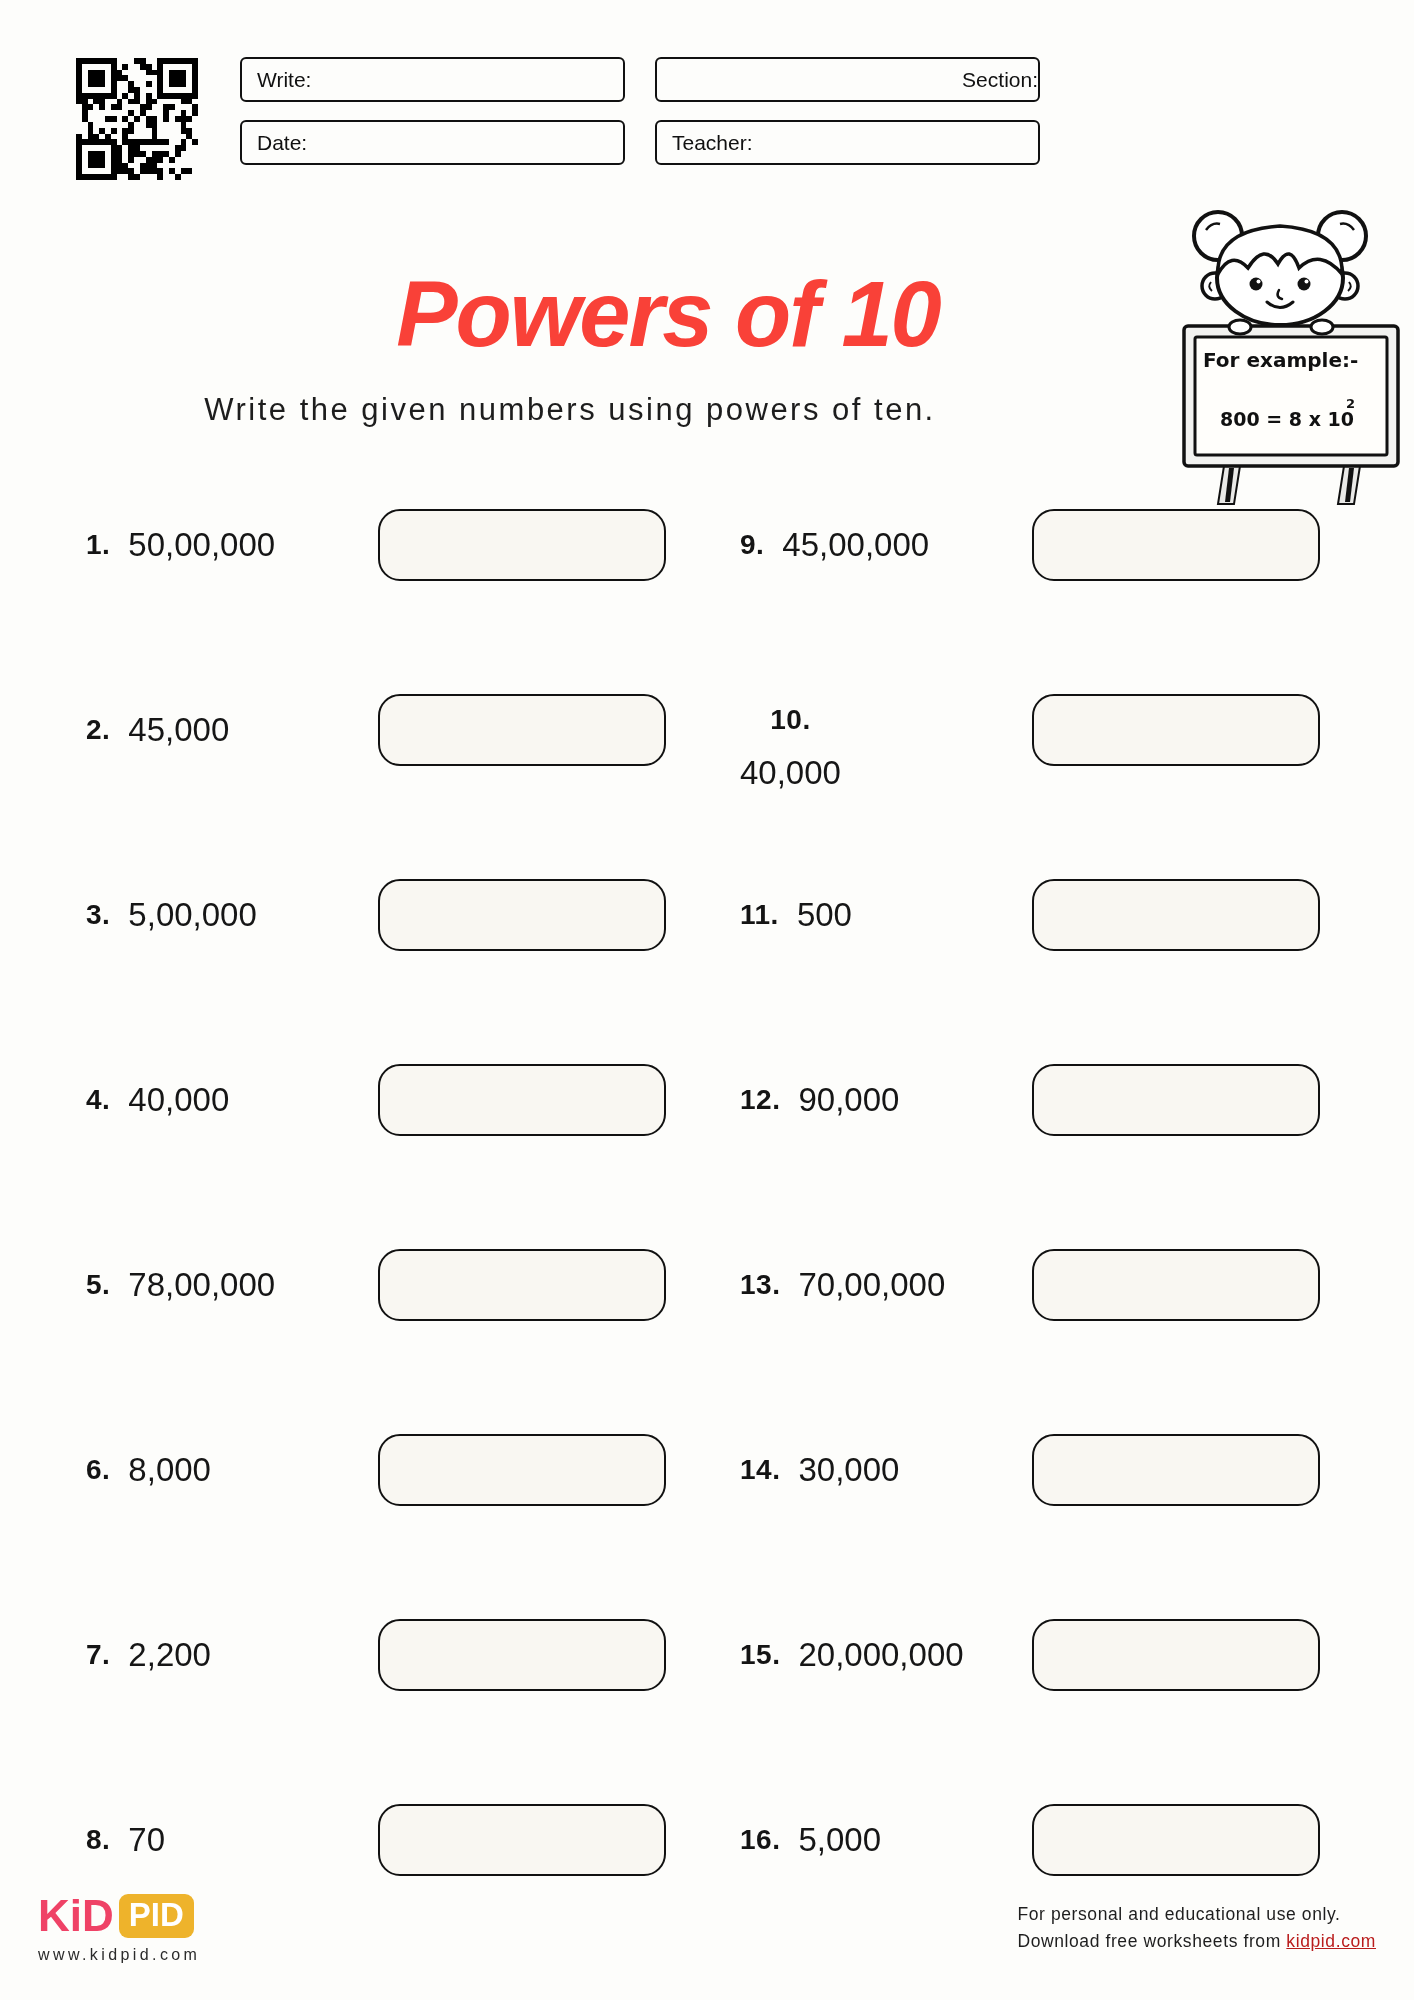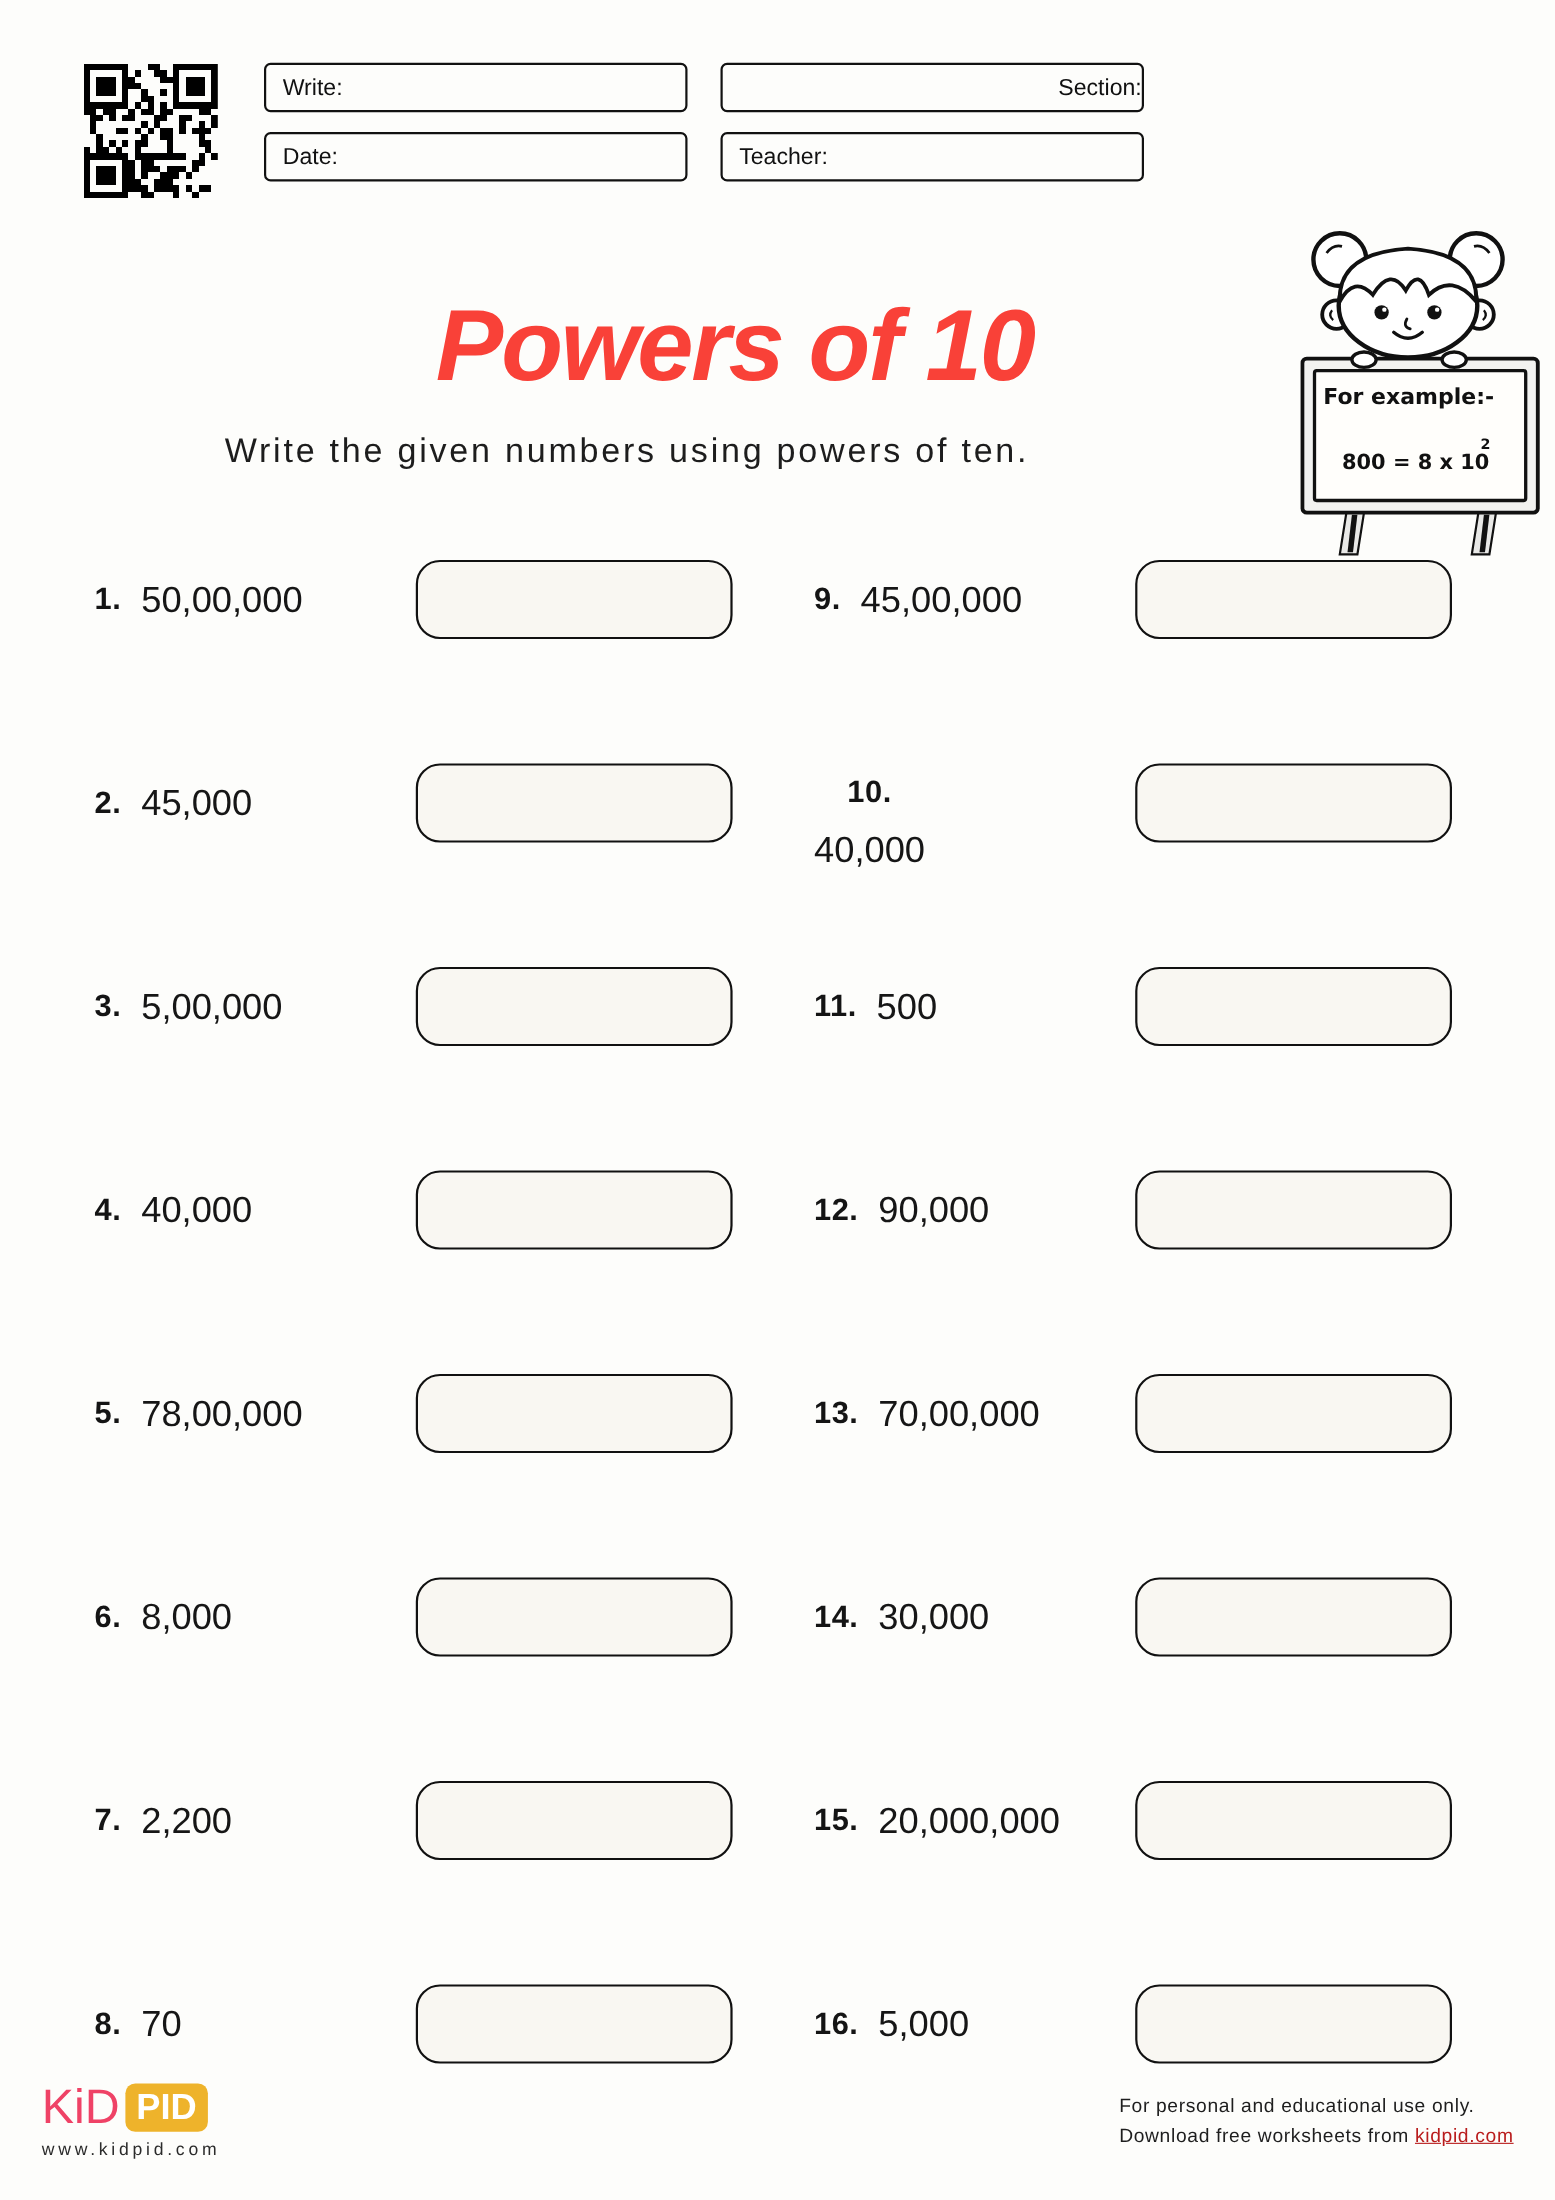--- a/index.html
+++ b/index.html
@@ -44,21 +44,21 @@
   }
   .p-index{font-size:28px;font-weight:800;letter-spacing:0.5px;}
   .p-value{font-size:33px;color:#161616;}
   .answer-box{
     position:absolute;width:288px;height:72px;box-sizing:border-box;
     border:2.5px solid #111;border-radius:22px;background:#F9F7F2;
   }
   
   .footer-left{position:absolute;left:38px;top:1891px;}
   .logo-row{display:flex;align-items:center;}
-  .logo-kid{font-size:44px;font-weight:400;letter-spacing:0px;}
+  .logo-kid{font-size:44px;font-weight:700;letter-spacing:0px;}
   .logo-pid{
     margin-left:5px;border-radius:9px;padding:3px 10px 5px 10px;
     font-size:33px;font-weight:900;color:#fff;line-height:1.1;
   }
   .website{margin-top:5px;font-size:16px;letter-spacing:3.4px;color:#2b2b2b;}
   .footer-right{
     position:absolute;right:38px;top:1901px;
     font-size:17.5px;letter-spacing:0.6px;color:#1e1e1e;line-height:1.55;
   }
   .footer-right a{color:#b91c1c;text-decoration:underline;}

